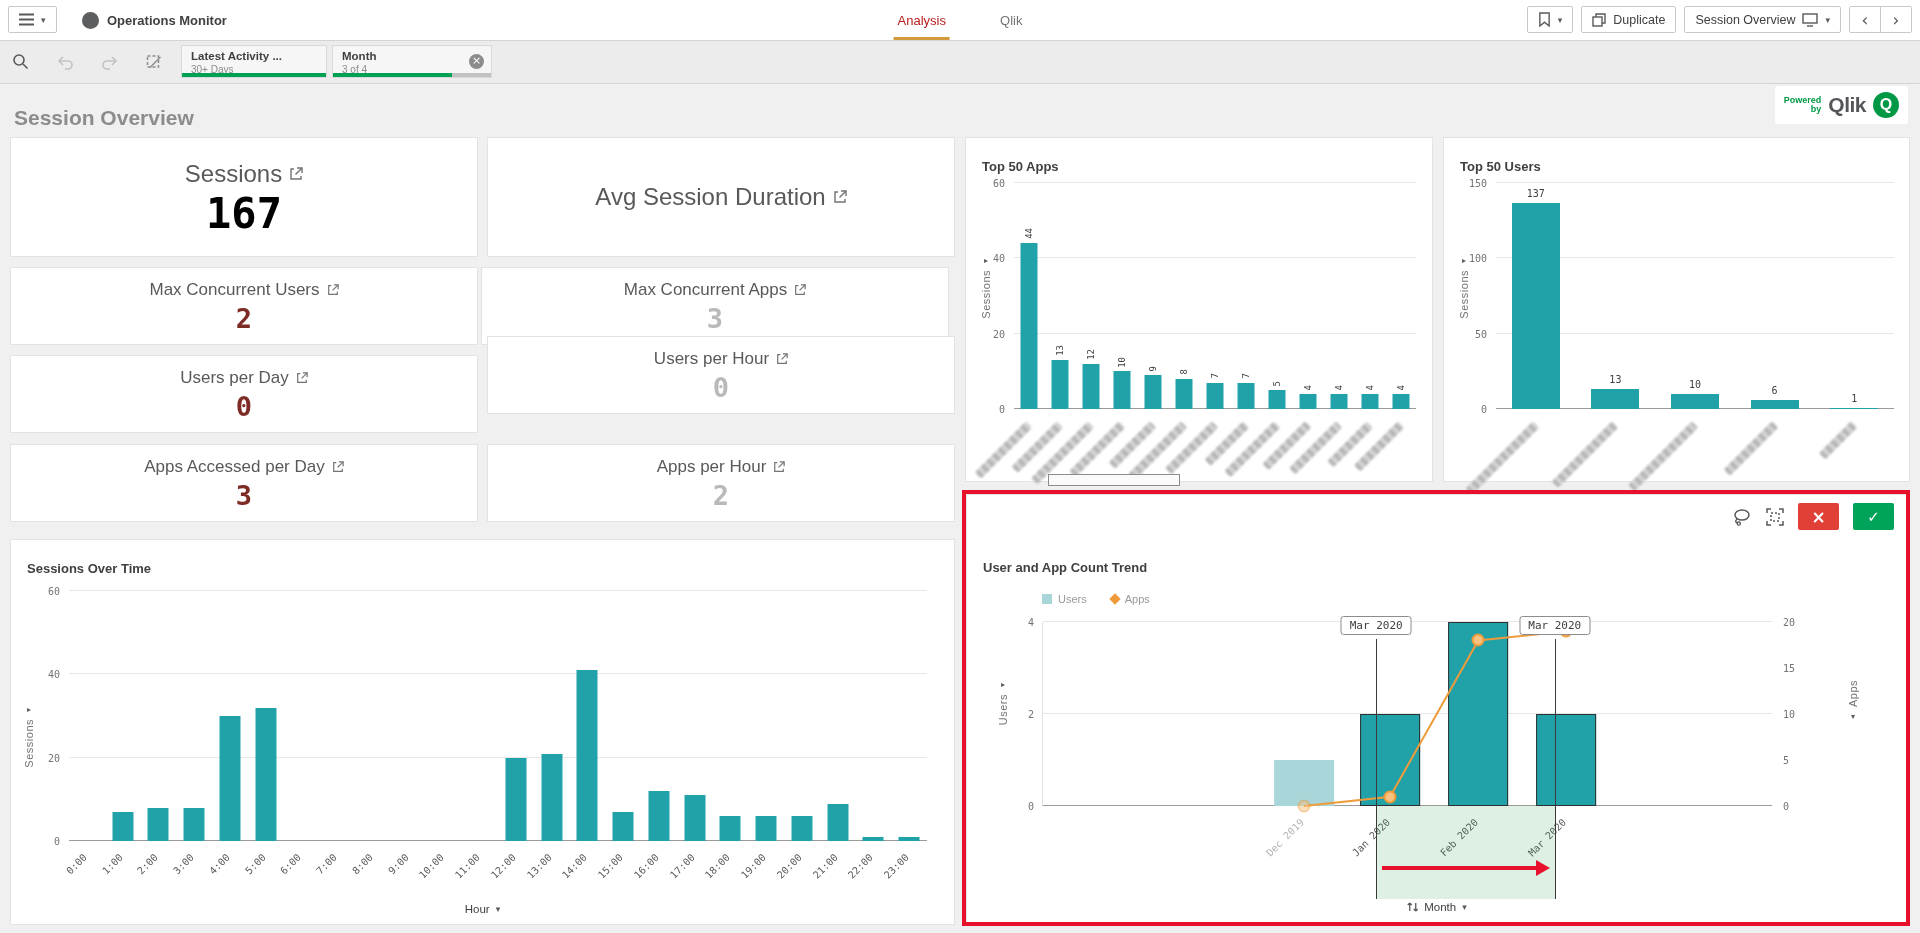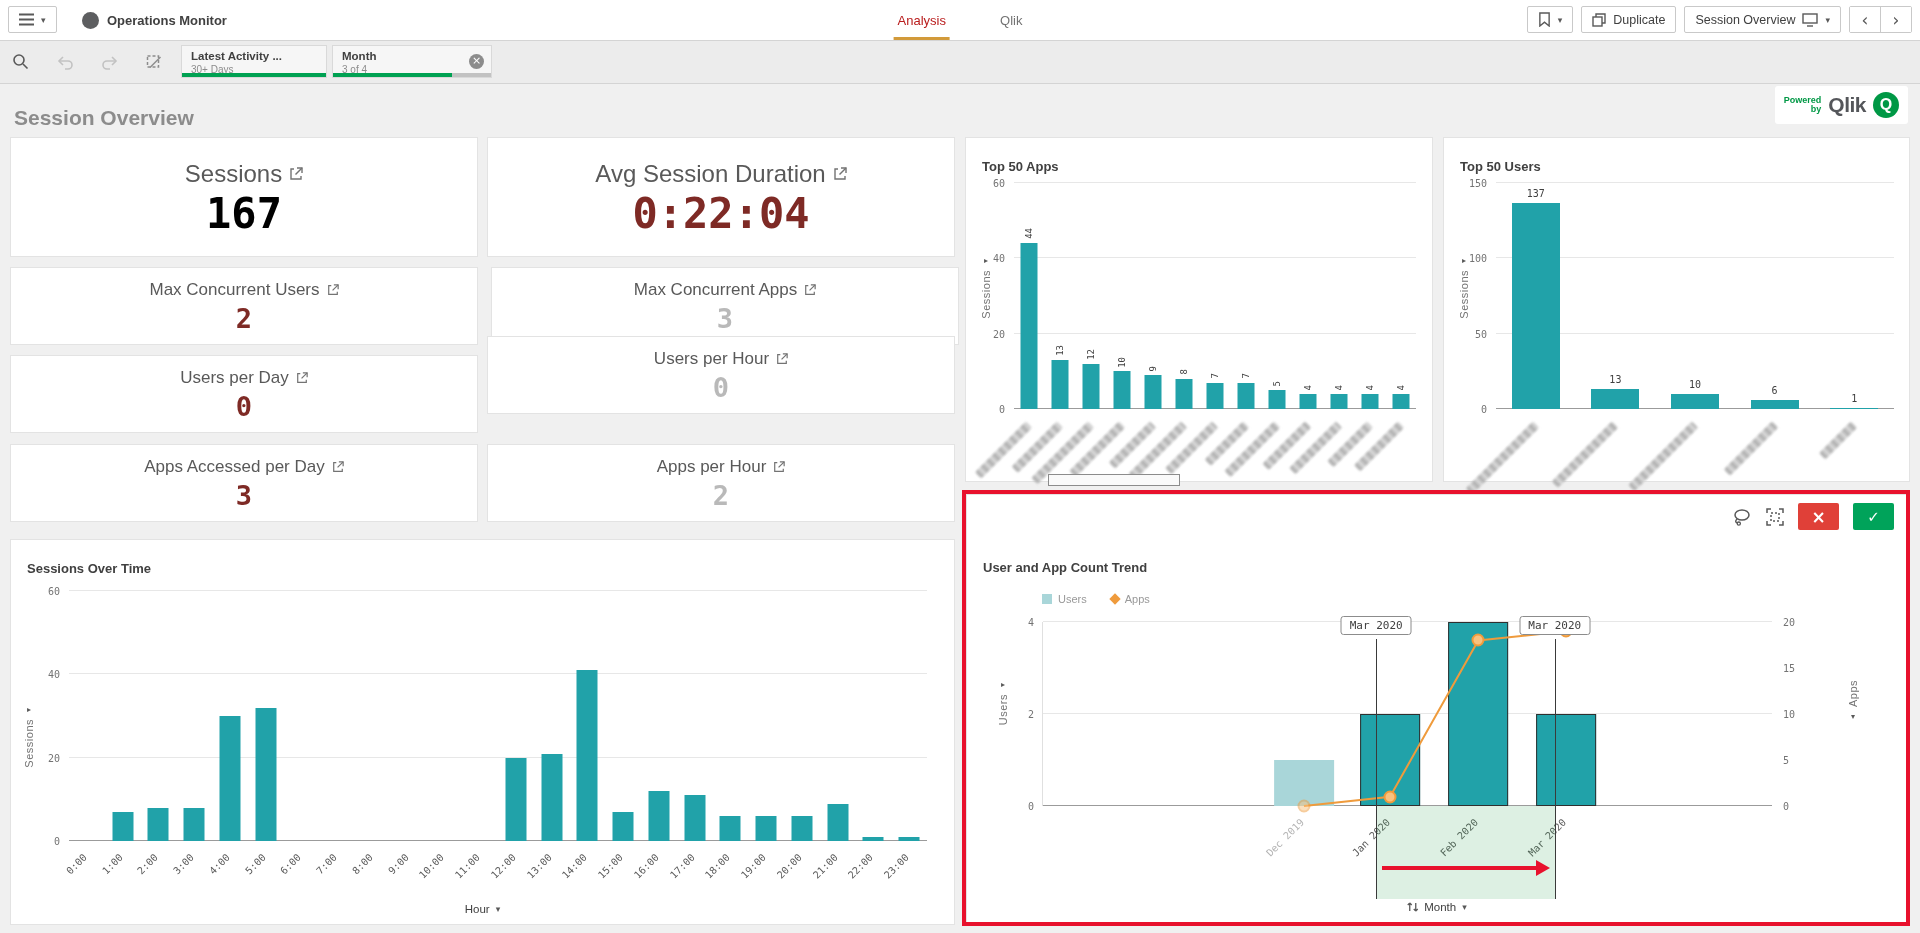--- a/index.html
+++ b/index.html
@@ -222,34 +222,33 @@
   </div>
   <div class="kpi big" style="left:487px;top:137px;width:468px;height:120px">
     <div class="kpi-title">
         <span>Avg Session Duration</span>
         <svg width="14" height="14" viewBox="0 0 14 14" fill="none" stroke="#737373" stroke-width="1.4">
           <path d="M5 2H2v10h10V9"></path>
           <path d="M8 1h5v5"></path>
           <path d="M13 1L6.5 7.5"></path>
         </svg>
       </div>
-    <div class="kpi-value" style="color: rgb(126, 42, 37);">0:22:04</div>
   </div>
   <div class="kpi small" style="left:10px;top:267px;width:468px;height:78px">
     <div class="kpi-title">
         <span>Max Concurrent Users</span>
         <svg width="12" height="12" viewBox="0 0 14 14" fill="none" stroke="#737373" stroke-width="1.4">
           <path d="M5 2H2v10h10V9"></path>
           <path d="M8 1h5v5"></path>
           <path d="M13 1L6.5 7.5"></path>
         </svg>
       </div>
     <div class="kpi-value" style="color: rgb(126, 42, 37);">2</div>
   </div>
-  <div class="kpi small" style="left:491px;top:267px;width:468px;height:78px">
+  <div class="kpi small" style="left:481px;top:267px;width:468px;height:78px">
     <div class="kpi-title">
         <span>Max Concurrent Apps</span>
         <svg width="12" height="12" viewBox="0 0 14 14" fill="none" stroke="#737373" stroke-width="1.4">
           <path d="M5 2H2v10h10V9"></path>
           <path d="M8 1h5v5"></path>
           <path d="M13 1L6.5 7.5"></path>
         </svg>
       </div>
     <div class="kpi-value" style="color: rgb(185, 185, 185);">3</div>
   </div>

